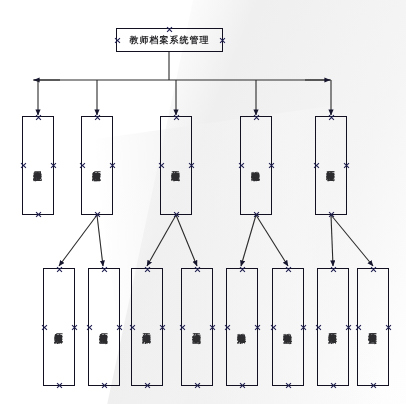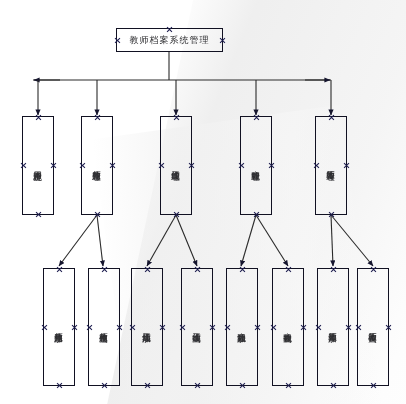--- a/index.html
+++ b/index.html
@@ -7,20 +7,21 @@
     padding: 0;
     background: #ffffff;
   }
   #canvas {
     position: relative;
     width: 406px;
     height: 404px;
     background: #ffffff;
     overflow: hidden;
     font-family: "DejaVu Sans", "Liberation Sans", sans-serif;
+    font-weight: bold;
   }
   
   .bg-band {
     position: absolute;
     top: -60px;
     left: 150px;
     width: 330px;
     height: 560px;
     background: linear-gradient(100deg,
         rgba(240,240,240,0) 0%,

